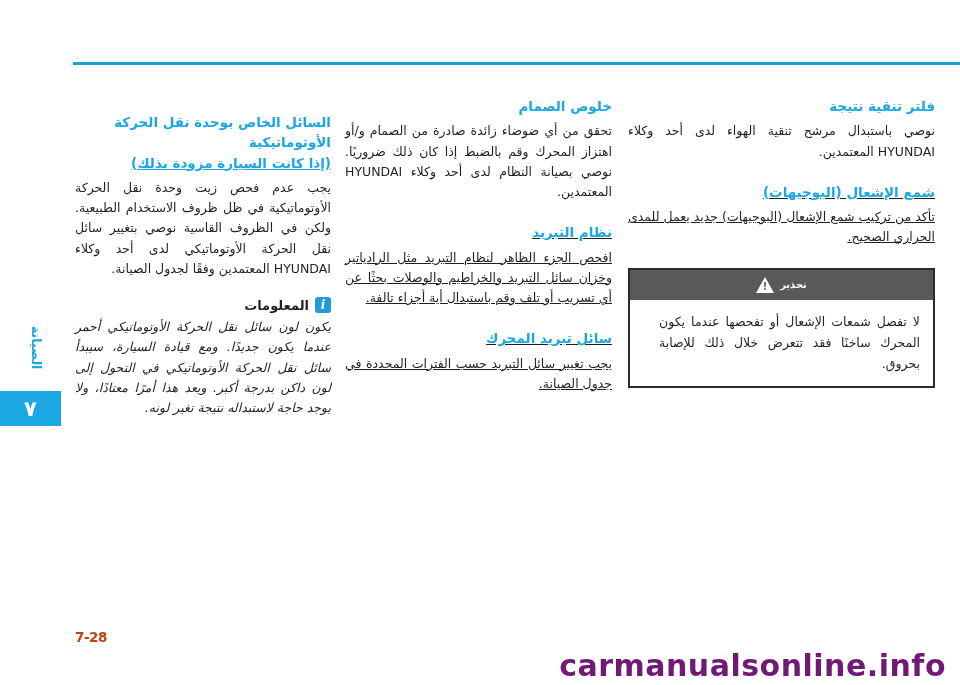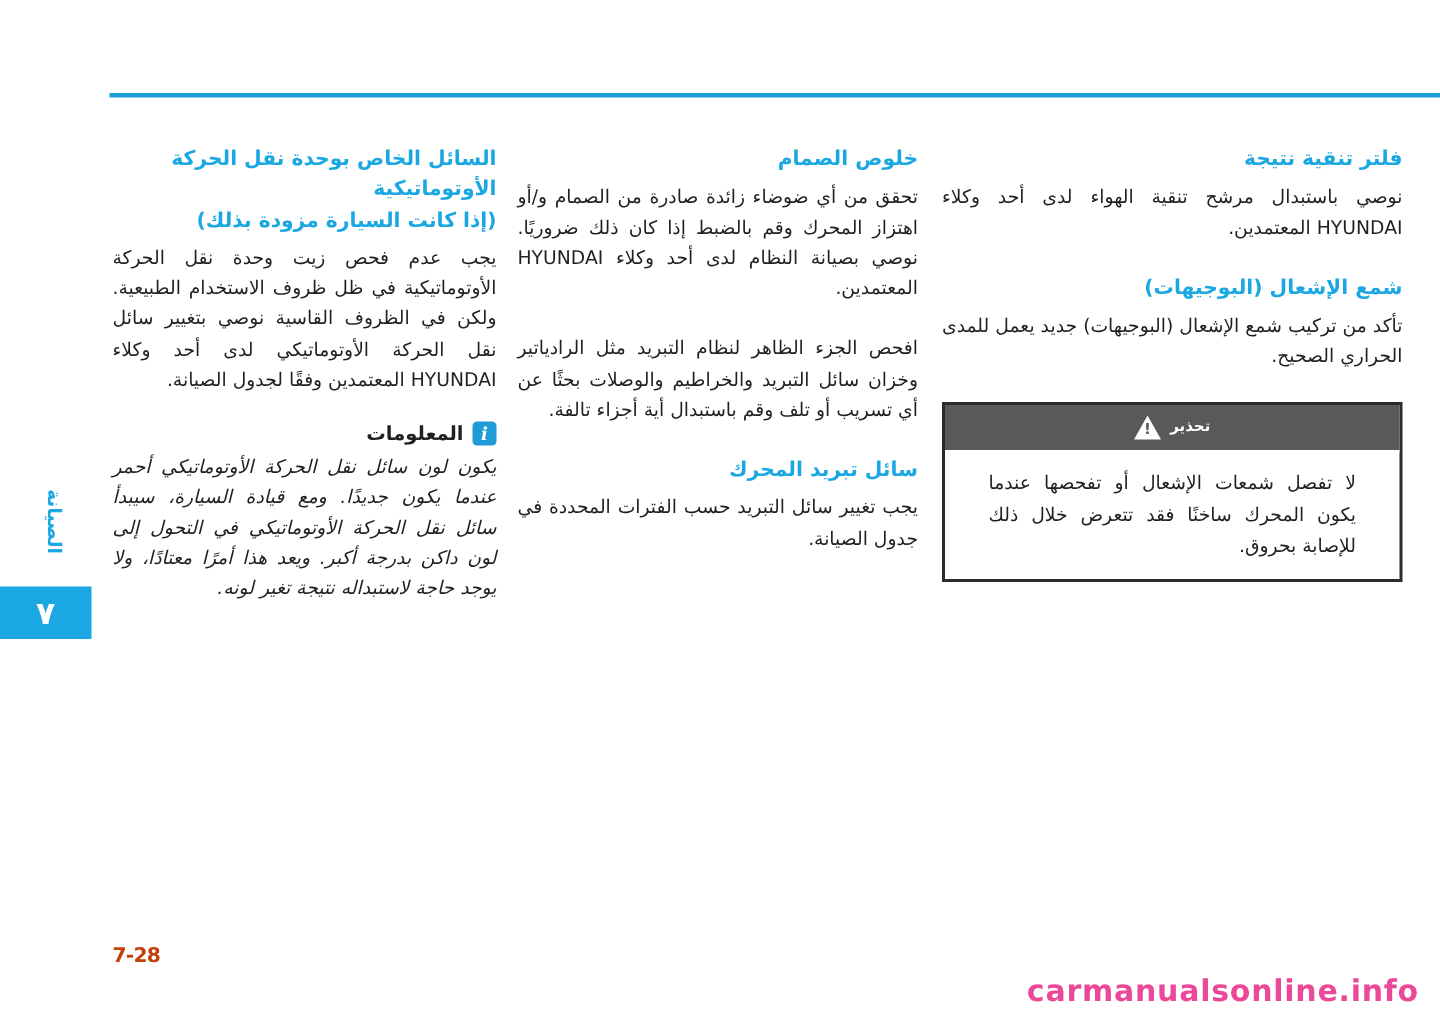--- a/index.html
+++ b/index.html
@@ -6,51 +6,51 @@
   body { background:#ffffff; font-family:"DejaVu Sans", sans-serif; }
   .page {
     position:relative; width:960px; height:685px; background:#ffffff;
     overflow:hidden; color:#231F20;
   }
   .top-rule { position:absolute; left:73px; top:62px; width:887px; height:3px; background:#1E9FD8; }
 
   .col { position:absolute; direction:rtl; }
   .col-right { left:628px; top:96px;  width:307px; }
   .col-mid   { left:345px; top:96px;  width:267px; }
-  .col-left  { left:75px;  top:96px;  width:256px; }
+  .col-left  { left:75px;  top:112px;  width:256px; }
 
-  .section + .section { margin-top:20px; }
+  .section + .section { margin-top:20px;text-decoration:underline; }
   .section-heading {
     margin:0 0 5px 0; font-size:13.5px; font-weight:bold; color:#1BA7E1; line-height:1.5;
   }
   .section-body {
     margin:0; font-size:12.5px; line-height:1.62; color:#231F20; text-align:justify;
   }
-  .heading-note { display:block; }
+  .heading-note { display:block;text-decoration:underline; }
 
   
   .warning-box {
     margin-top:20px; border:2px solid #2B2B2D; background:#fff;
   }
   .warning-header {
     background:#58595B; height:30px; display:flex; align-items:center; justify-content:center;
     gap:6px; direction:ltr; border-bottom:2px solid #fff;
   }
   .warning-title { color:#ffffff; font-weight:bold; font-size:10px; }
   .warn-tri {
     width:0; height:0; position:relative;
     border-left:9px solid transparent; border-right:9px solid transparent;
     border-bottom:16px solid #ffffff;
   }
   .warn-tri .excl {
     position:absolute; left:-2.5px; top:3px; color:#58595B;
     font-weight:bold; font-size:10px; line-height:13px;
   }
   .warning-body {
-    padding:9px 29px 12px 13px; font-size:12.5px; line-height:1.7; text-align:justify;margin-left:16px;
+    padding:9px 13px 12px 13px; font-size:12.5px; line-height:1.7; text-align:justify;margin-left:16px;
   }
 
   
   .info-section { margin-top:18px; }
   .info-head { display:flex; direction:rtl; align-items:center; gap:6px; margin-bottom:4px; }
   .info-icon {
     width:16px; height:16px; background:#1F9CD8; border-radius:3px; flex:0 0 auto;
     display:flex; align-items:center; justify-content:center;
     color:#ffffff; font-family:"DejaVu Serif", serif; font-style:italic; font-weight:bold; font-size:12px;
   }
@@ -67,21 +67,21 @@
     display:flex; align-items:center; justify-content:center;
     color:#ffffff; font-size:21px; font-weight:bold;
   }
 
   .page-number {
     position:absolute; left:75px; top:629px; direction:ltr;
     font-size:13.5px; font-weight:bold; color:#c2410c; letter-spacing:-0.5px;
   }
   .watermark {
     position:absolute; right:14px; top:648px; direction:ltr;
-    color:#ec4899; font-size:20px; font-weight:600; letter-spacing:0.5px;
+    color:#701a75; font-size:30px; font-weight:600; letter-spacing:0.5px;
   }
 </style>
 </head>
 <body>
 
 <div class="page">
 
   <div class="top-rule"></div>
 
   <div class="col col-right">
@@ -104,20 +104,21 @@
       <div class="warning-body">لا تفصل شمعات الإشعال أو تفحصها عندما يكون المحرك ساخنًا فقد تتعرض خلال ذلك للإصابة بحروق.</div>
     </div>
   </div>
 
   <div class="col col-mid">
     <div class="section">
       <h3 class="section-heading">خلوص الصمام</h3>
       <p class="section-body">تحقق من أي ضوضاء زائدة صادرة من الصمام و/أو اهتزاز المحرك وقم بالضبط إذا كان ذلك ضروريًا. نوصي بصيانة النظام لدى أحد وكلاء HYUNDAI المعتمدين.</p>
     </div>
     <div class="section">
+      <h3 class="section-heading">نظام التبريد</h3>
       <p class="section-body">افحص الجزء الظاهر لنظام التبريد مثل الرادياتير وخزان سائل التبريد والخراطيم والوصلات بحثًا عن أي تسريب أو تلف وقم باستبدال أية أجزاء تالفة.</p>
     </div>
     <div class="section">
       <h3 class="section-heading">سائل تبريد المحرك</h3>
       <p class="section-body">يجب تغيير سائل التبريد حسب الفترات المحددة في جدول الصيانة.</p>
     </div>
   </div>
 
   <div class="col col-left">
     <div class="section">

